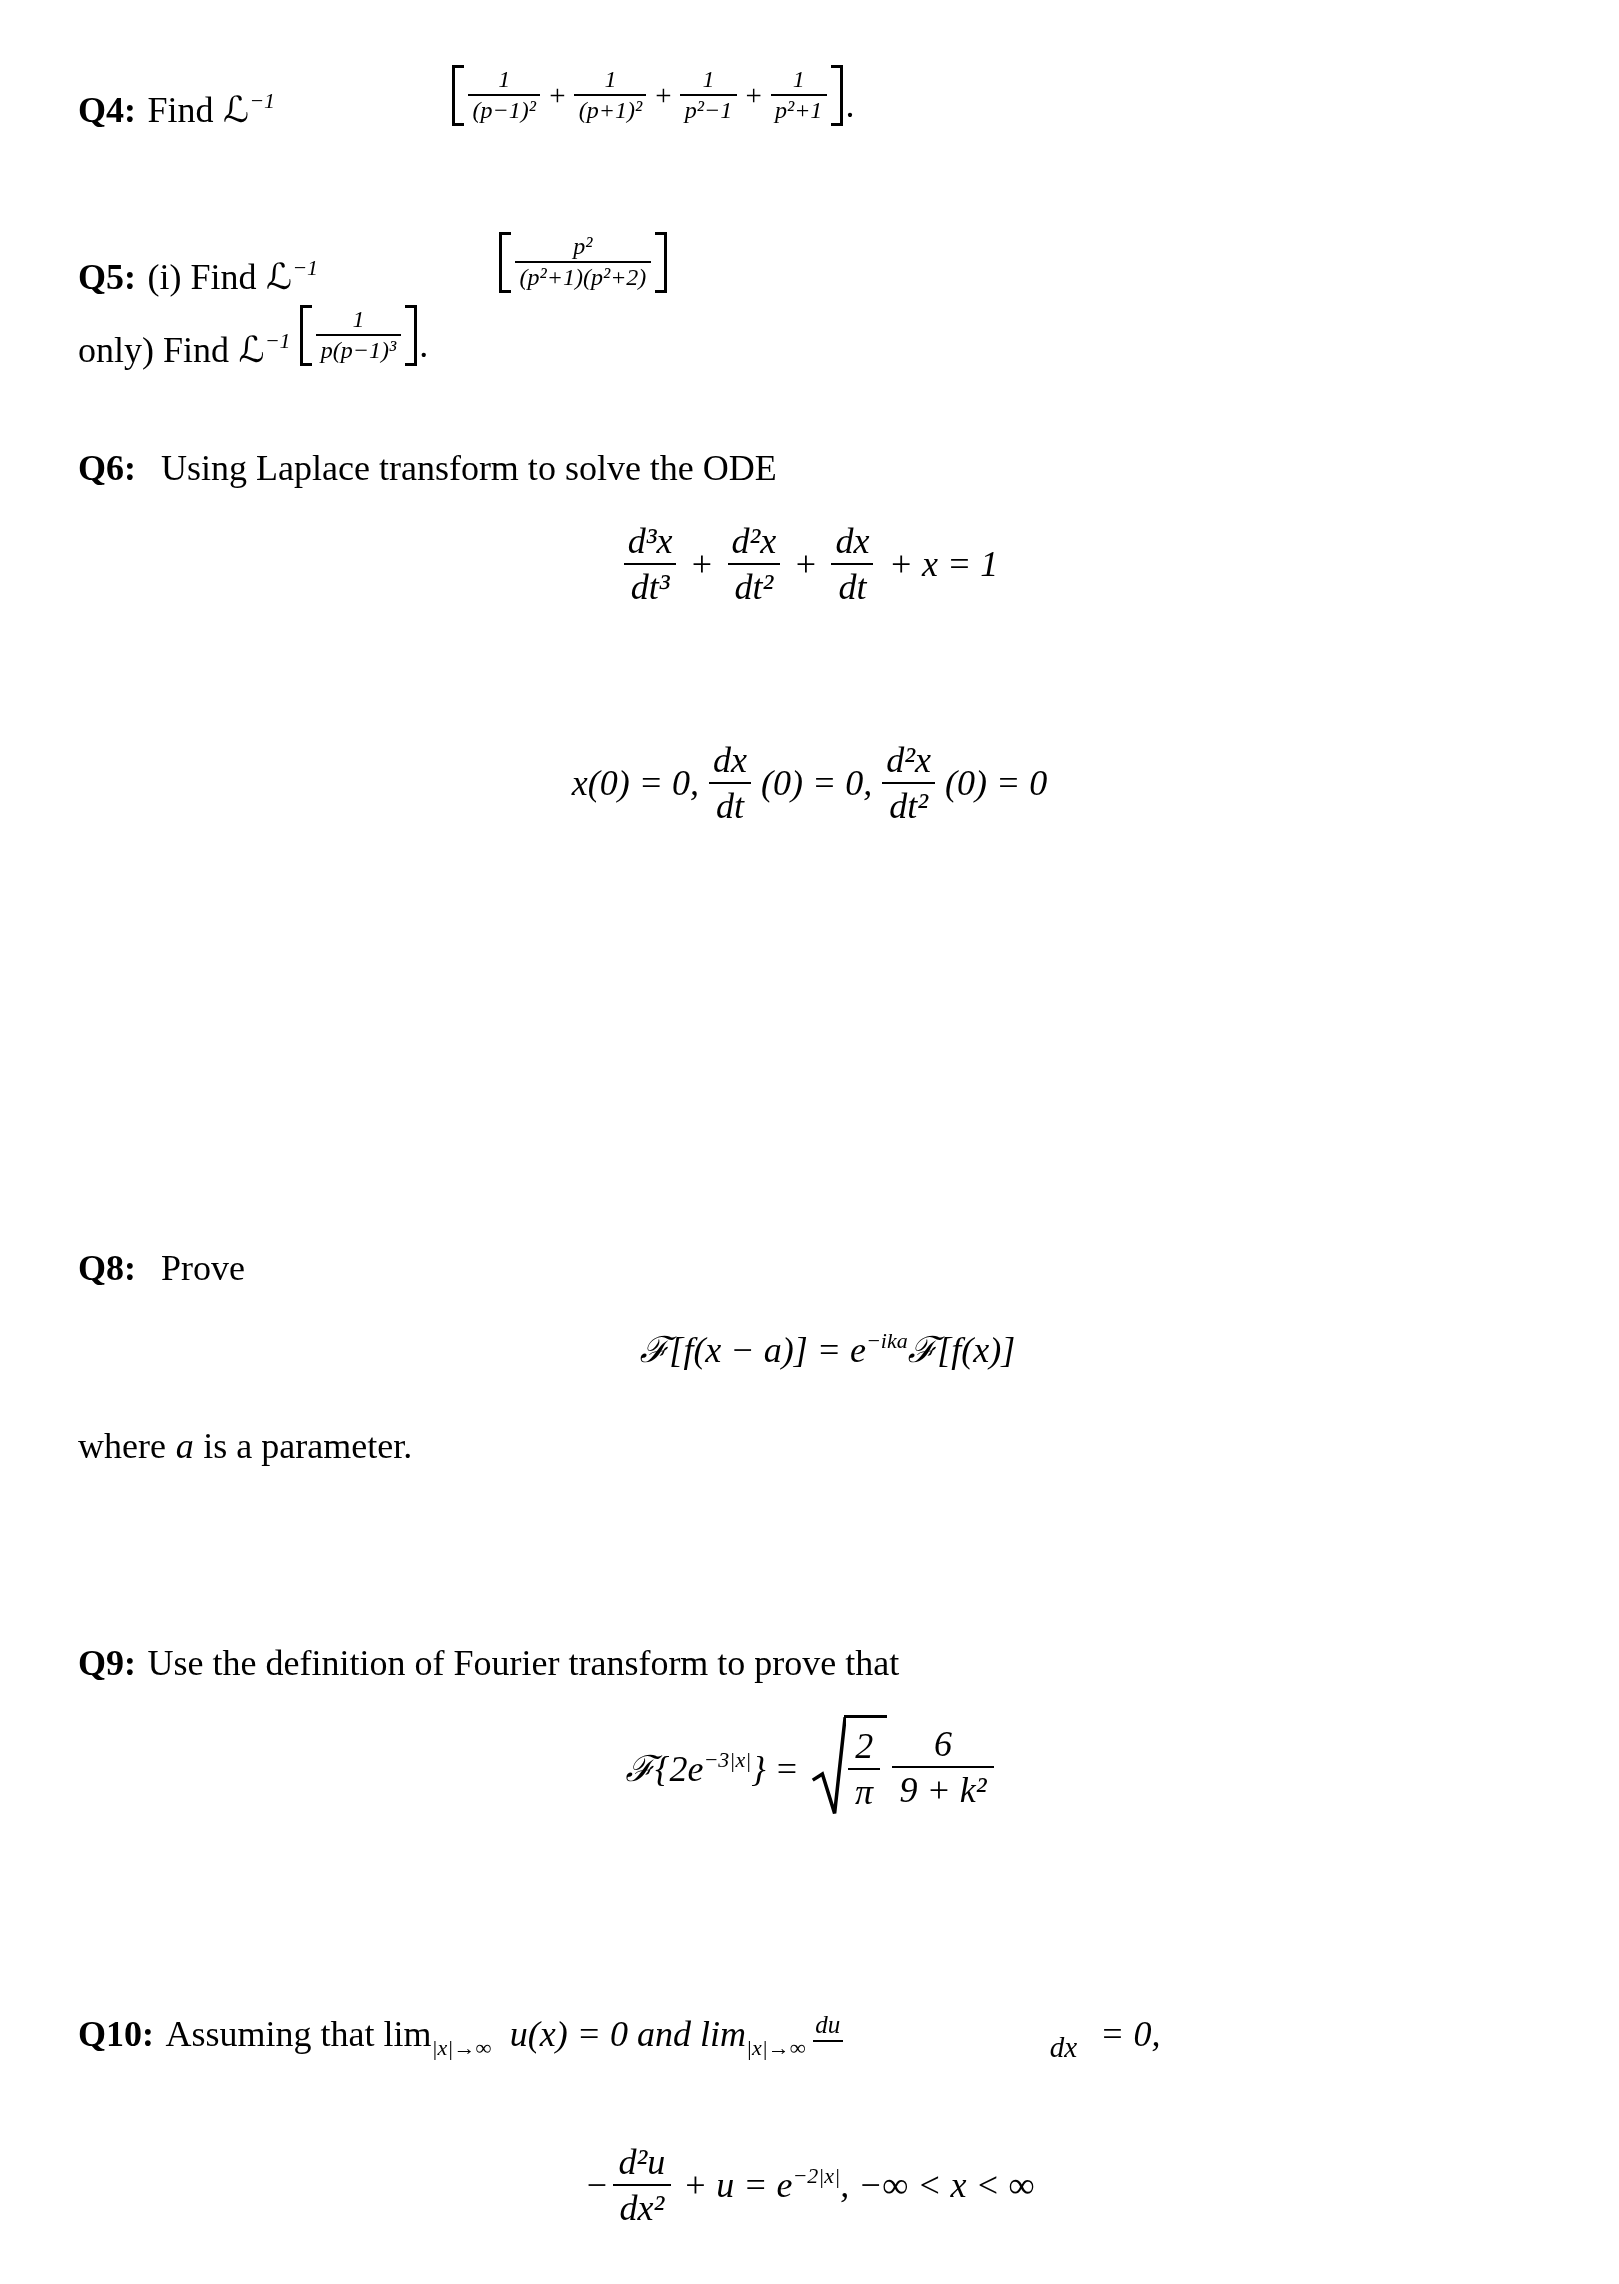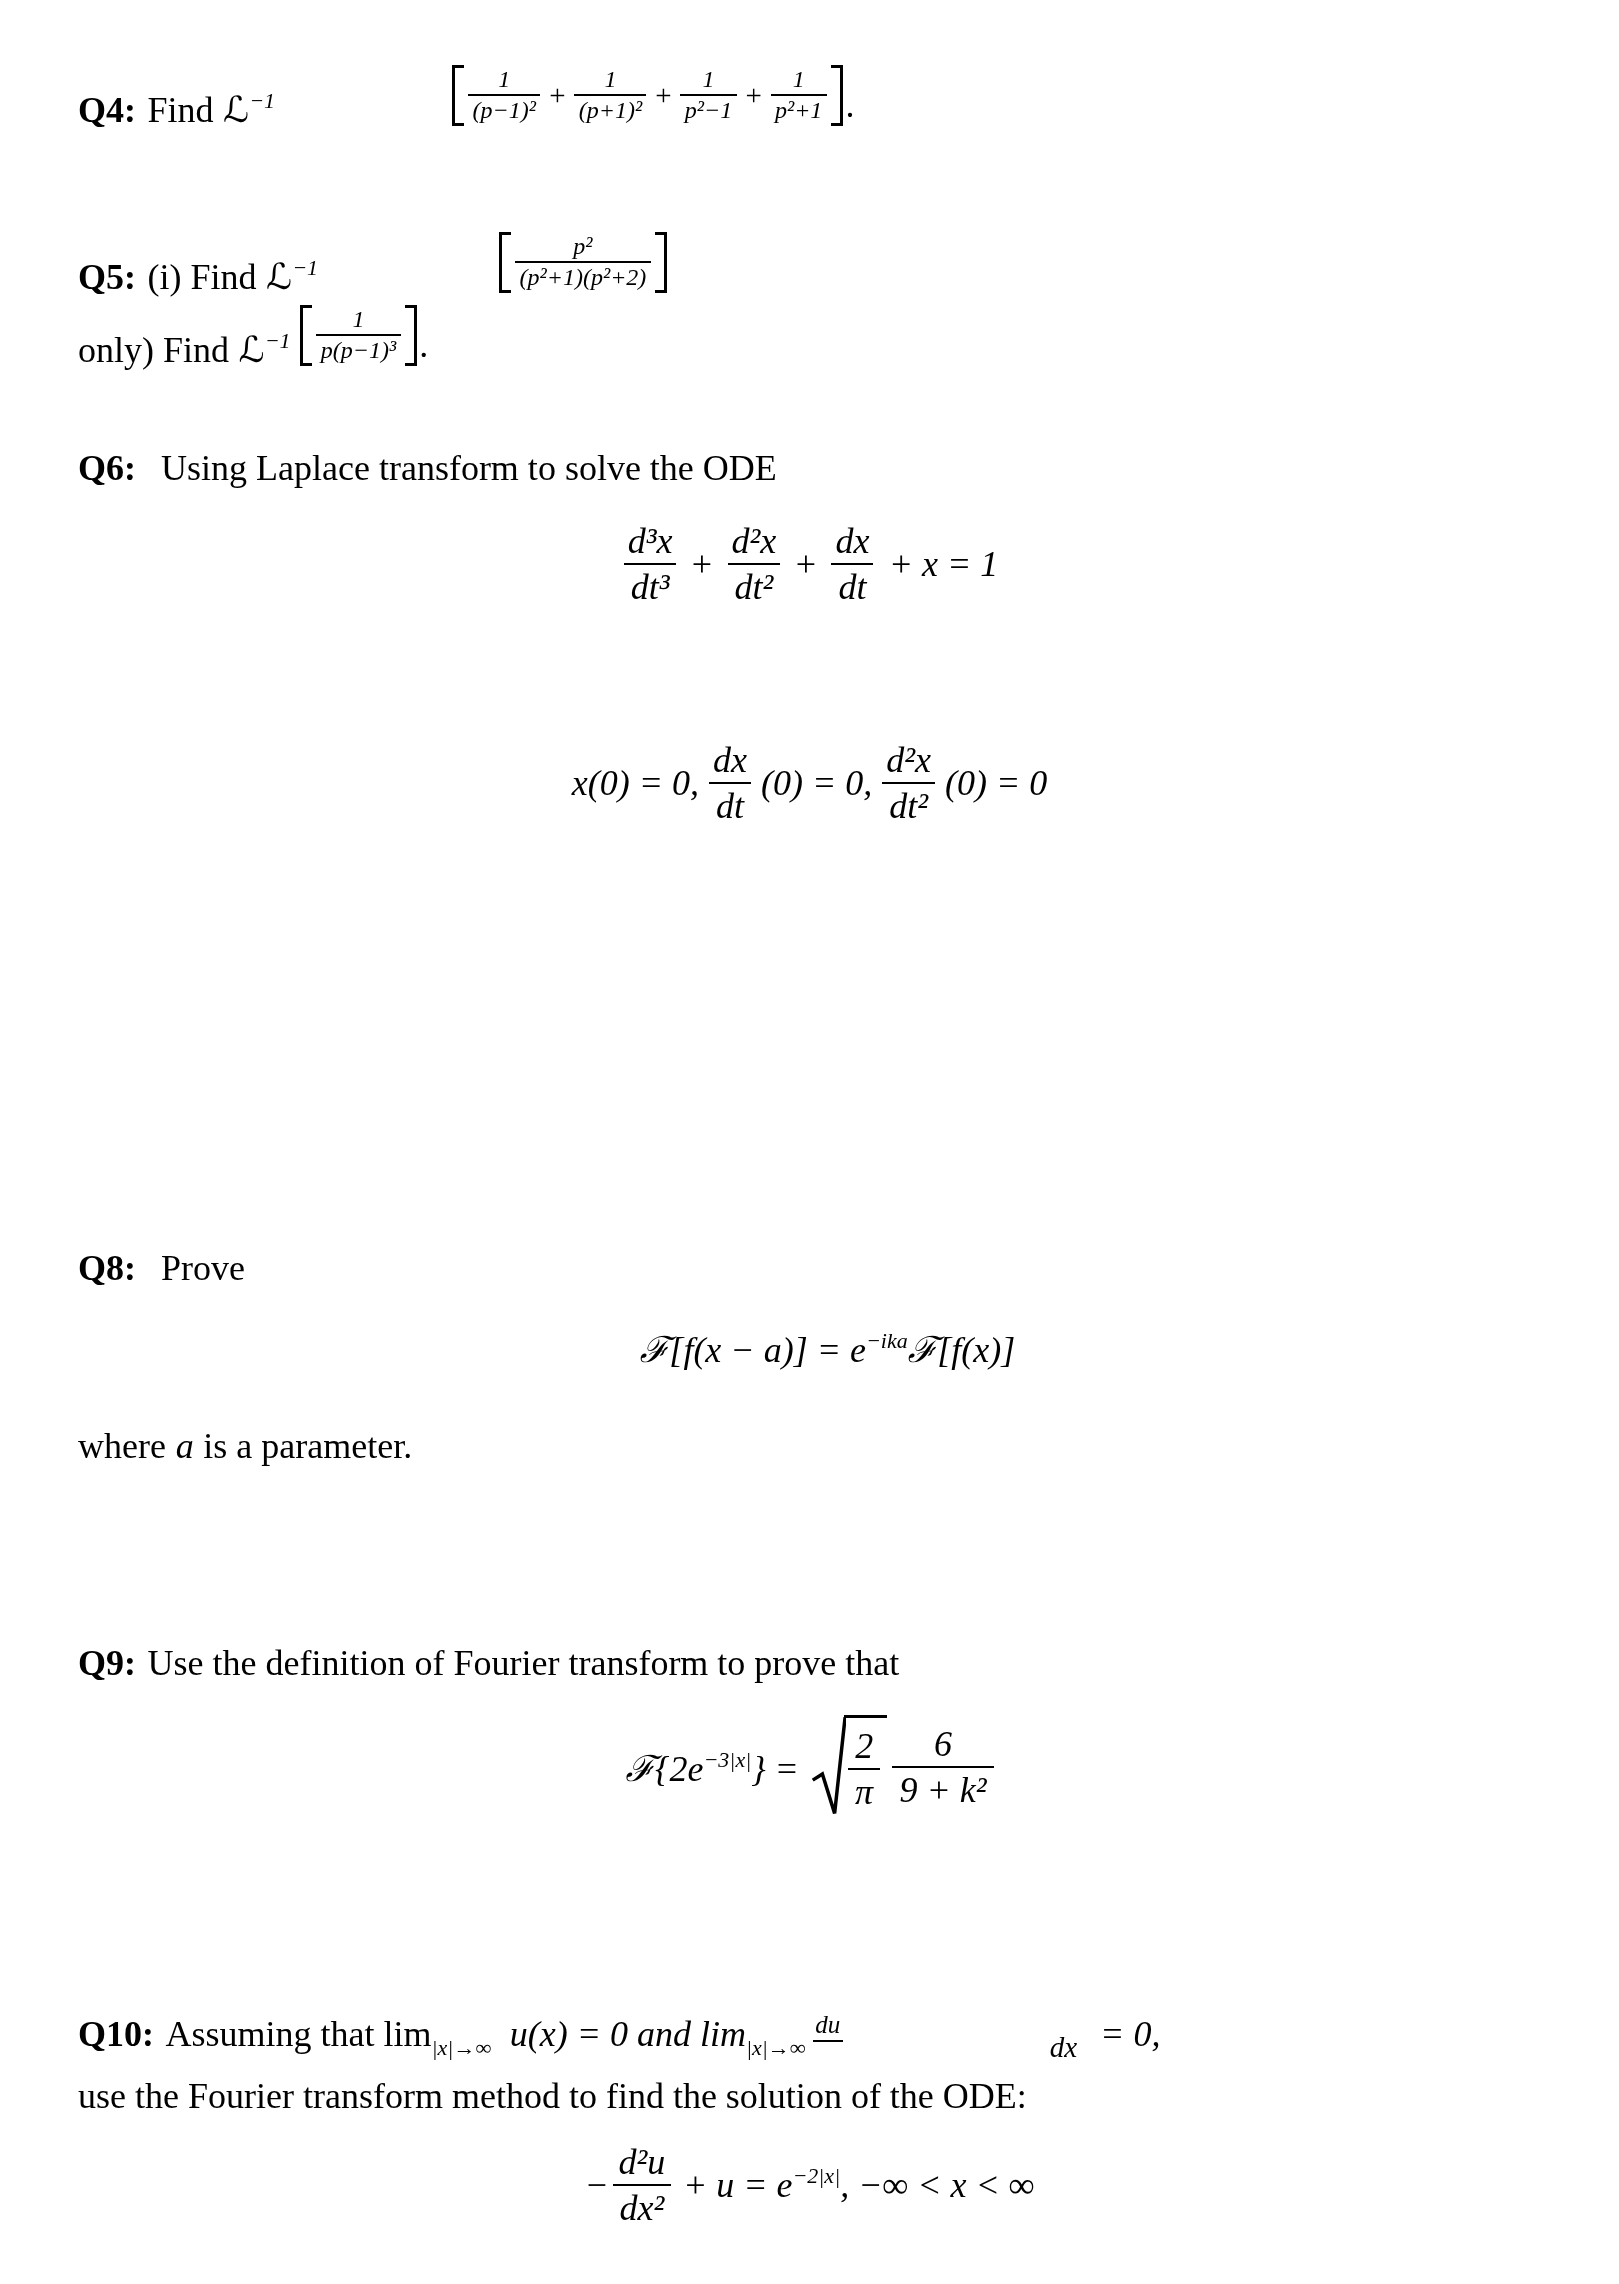--- a/index.html
+++ b/index.html
@@ -211,23 +211,20 @@
         <span class="num">6</span>
         <span class="den">9 + k²</span>
       </span>
   </div>
 
   <div class="blk" id="q10a">
     <span class="lbl">Q10:</span><span>Assuming that lim</span><span class="sub">|x|→∞</span>
     <span class="ml it">u(x) = 0 and lim</span><span class="sub">|x|→∞</span><span class="du">du</span><span class="spacer sp-q10"></span><span class="dx">dx</span><span class="q10-tail math">= 0,</span>
   </div>
 
-  <div class="blk" id="q10b">
-    <span>use the Fourier transform method to find the solution of the ODE:</span>
-  </div>
 
   <div class="eq" id="q10eq">
     <span class="math">−</span>
     <span class="dfrac" style="margin-left:2.6px;">
         <span class="num">d²u</span>
         <span class="den">dx²</span>
       </span>
     <span class="math" style="margin-left:10.6px;"><span>+ u = e</span><span class="sup">−2|x|</span><span>, −∞ &lt; x &lt; ∞</span></span>
   </div>
 

